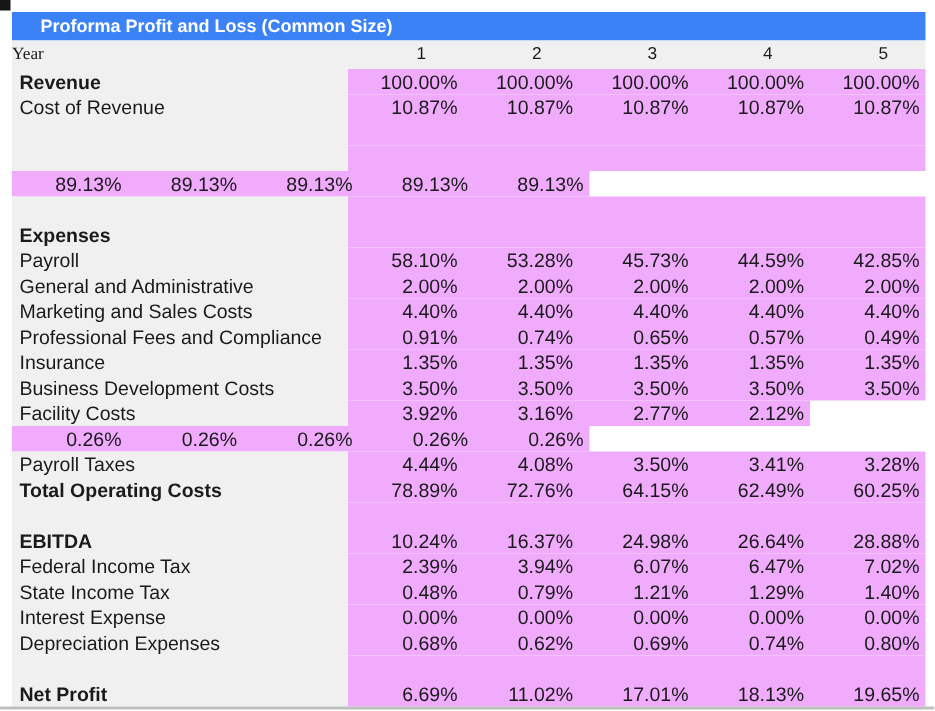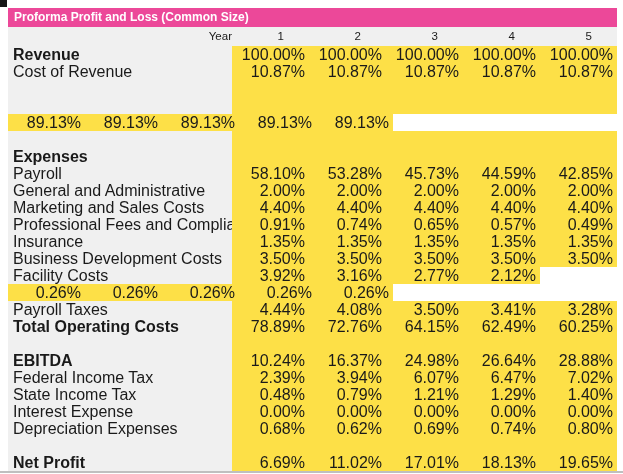--- a/index.html
+++ b/index.html
@@ -19,57 +19,58 @@
     background: #161616;
   }
   .sheet {
     position: absolute;
     left: 8px; top: 8px;
     width: 609px;
   }
   .title-bar {
     height: 19px;
     line-height: 19px;
-    background: #ec4899;
+    background: #3b82f6;
     color: #ffffff;
     font-weight: bold;
     font-size: 12px;
-    padding-left: 6px;
+    padding-left: 19px;
     box-sizing: border-box;
     white-space: nowrap;
   }
   .year-row {
     display: flex;
     height: 19px;
     line-height: 19px;
     background: #f0f0f0;
     font-size: 11.5px;
   }
   .year-label {
     width: 224px;
-    text-align: right;
-    box-sizing: border-box;
+    text-align: left;
+    box-sizing: border-box;
+    font-family: Liberation Serif, serif;
   }
   .year-col {
     width: 77px;
     text-align: right;
     padding-right: 25px;
     box-sizing: border-box;
   }
-  .row { display: flex; height: 17px; line-height: 17px; font-size: 16px; }
+  .row { display: flex; height: 17px; line-height: 17px; font-size: 13px; }
   .label-cell {
     width: 224px;
     background: #f0f0f0;
     padding-left: 5px;
     box-sizing: border-box;
     white-space: nowrap;
     overflow: hidden;
   }
   .label-cell.bold { font-weight: bold; }
-  .data-cells { display: flex; background: #fde047; }
+  .data-cells { display: flex; background: #f0abfc; }
   .value-cell {
     width: 77px;
     text-align: right;
     padding-right: 4px;
     box-sizing: border-box;
     white-space: nowrap;
   }
   .bottom-rule {
     position: absolute;
     left: 0;

